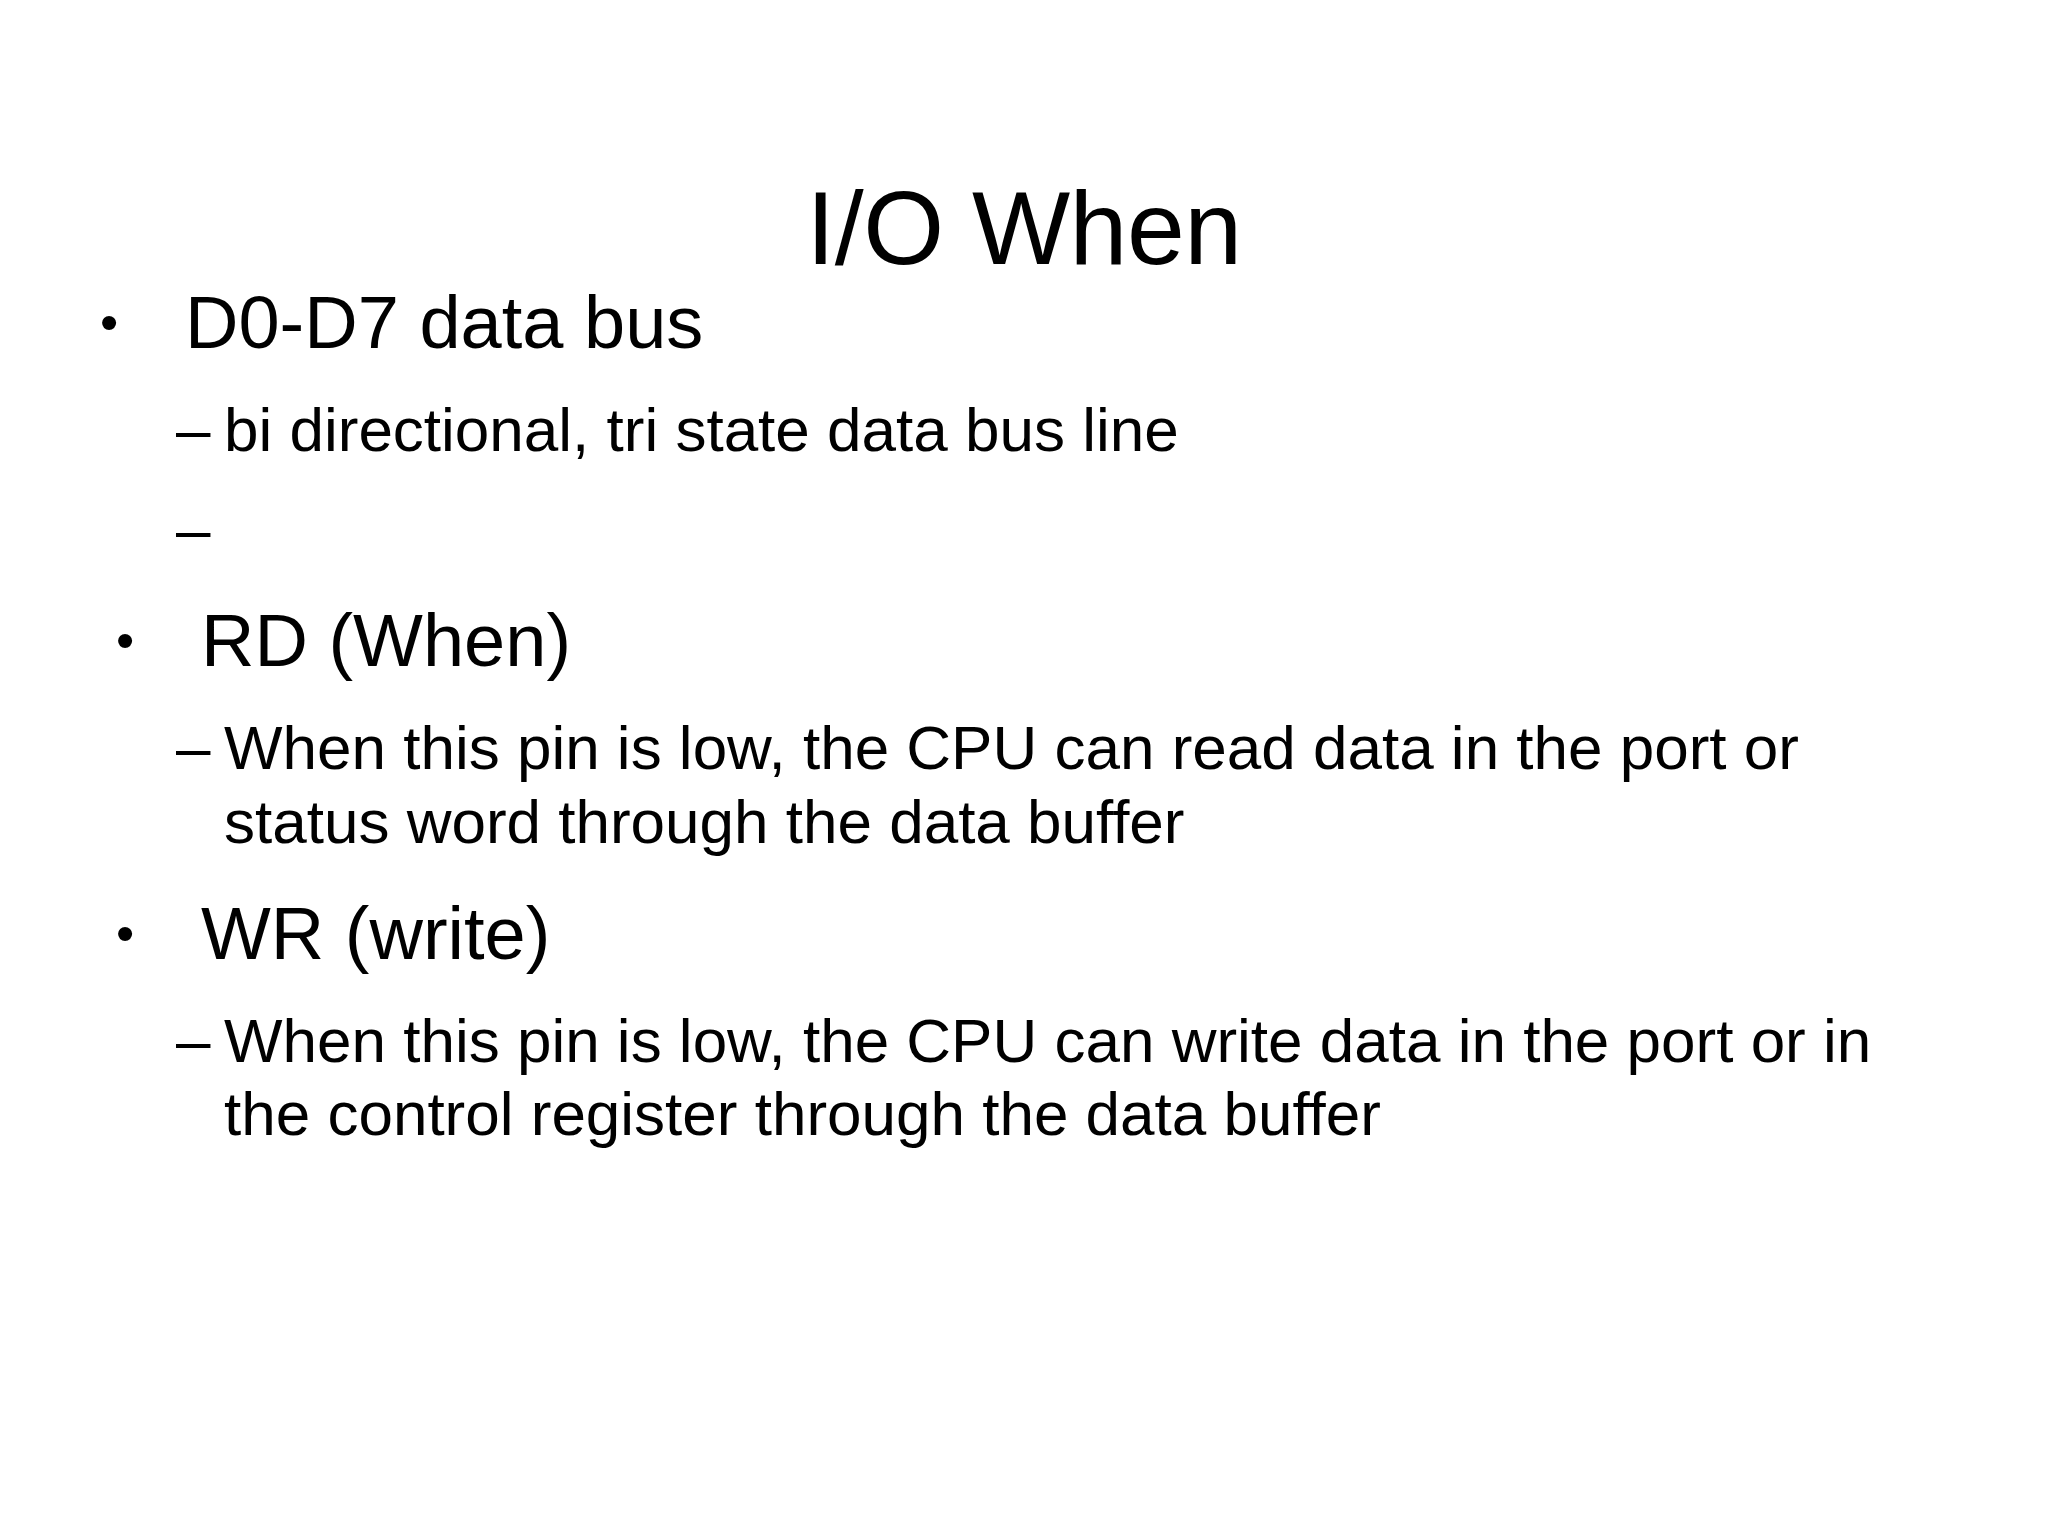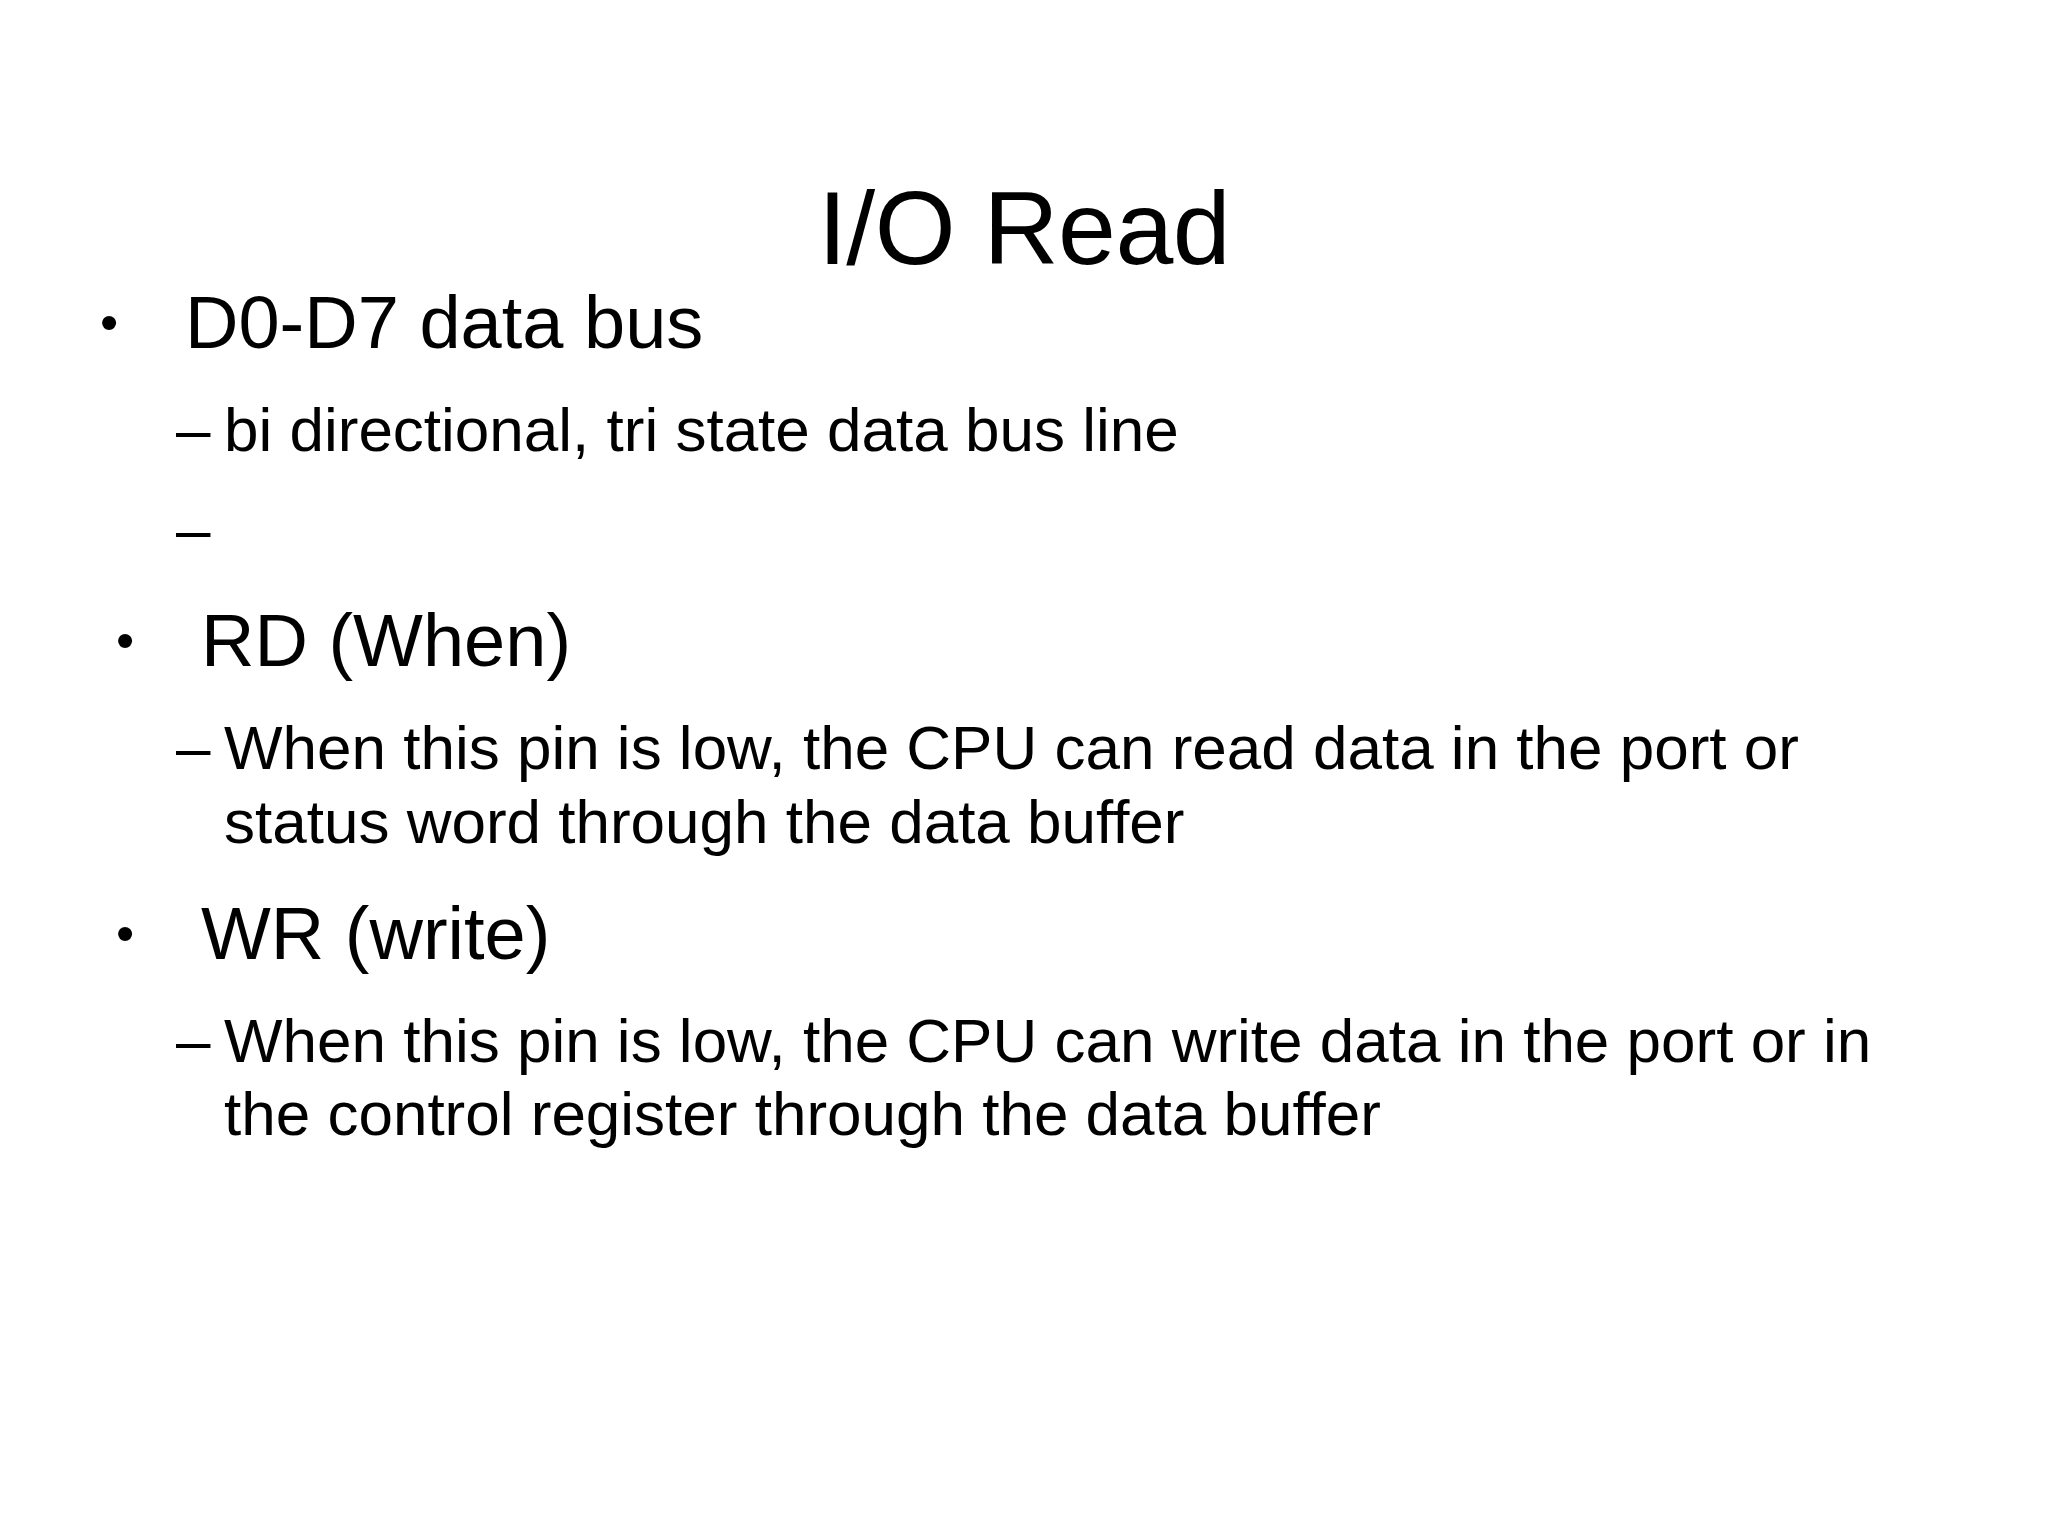--- a/index.html
+++ b/index.html
@@ -97,21 +97,21 @@
   }
 
   .gap-sm { height: 22px; }
   .gap-md { height: 30px; }
 </style>
 </head>
 <body>
 
 <div class="slide">
 
-  <h1 class="slide-title">I/O Read</h1>
+  <h1 class="slide-title">I/O When</h1>
 
   <div class="body">
 
     <div class="bullet-row lvl1">
       <span class="marker">•</span>
       <span class="text">D0-D7 data bus</span>
     </div>
 
     <div class="gap-sm"></div>
 

